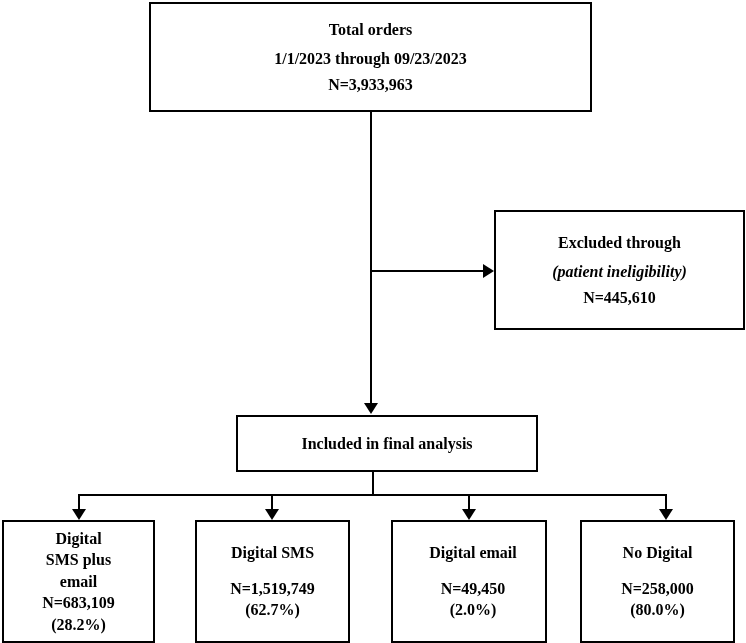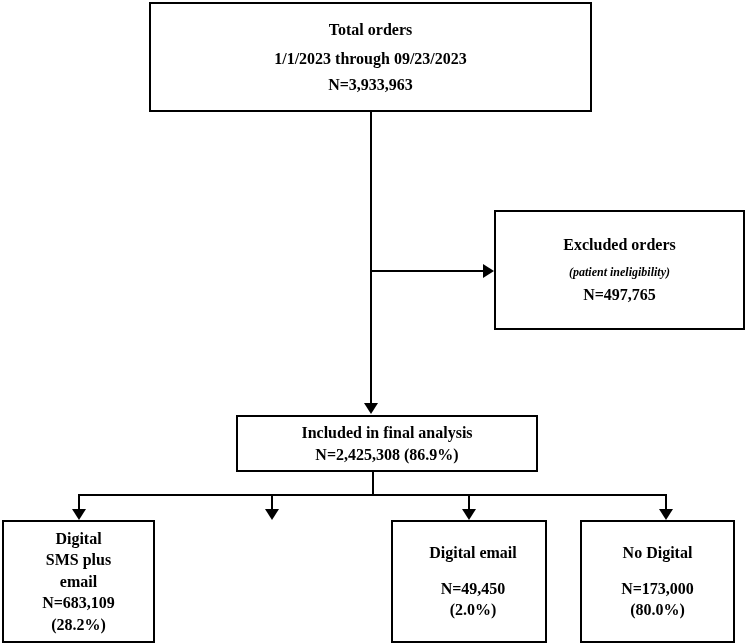--- a/index.html
+++ b/index.html
@@ -34,21 +34,21 @@
   .node .ttl {
     font-weight: bold;
     font-size: 16px;
     white-space: pre-line;
   }
   .node .sub {
     font-size: 16px;
     font-weight: bold;
   }
   .node .ital {
-    font-size: 12px;
+    font-size: 16px;
     font-weight: bold;
     font-style: italic;
   }
   .gap-lg { height: 14px; }
   .gap-sm { height: 8px; }
   .gap-xs { height: 4px; }
 
   
   .vline {
     position: absolute;
@@ -100,30 +100,29 @@
   </div>
 
   <div class="vline" style="left:370px; top:112px; height:300px;"></div>
 
   <div class="hline" style="left:370px; top:270px; width:114px;"></div>
   <div class="arrow-right" style="left:483px; top:264px;"></div>
 
   <div class="arrow-down" style="left:364px; top:403px;"></div>
 
   <div class="node" id="node-excluded">
-    <div class="ttl">Excluded orders</div>
+    <div class="ttl">Excluded through</div>
     <div class="gap-sm"></div>
     <div class="ital">(patient ineligibility)</div>
     <div class="gap-xs"></div>
-    <div class="sub">N=497,765</div>
+    <div class="sub">N=445,610</div>
   </div>
 
   <div class="node" id="node-included">
     <div class="ttl">Included in final analysis</div>
-    <div class="sub">N=2,425,308 (86.9%)</div>
   </div>
 
   <div class="vline" style="left:372px; top:472px; height:24px;"></div>
   <div class="hline" style="left:78px; top:494px; width:589px;"></div>
 
   <div class="vline" style="left:78px; top:494px; height:16px;"></div>
   <div class="arrow-down" style="left:72px; top:509px;"></div>
 
   <div class="vline" style="left:271px; top:494px; height:16px;"></div>
   <div class="arrow-down" style="left:265px; top:509px;"></div>
@@ -135,28 +134,34 @@
   <div class="arrow-down" style="left:659px; top:509px;"></div>
 
   <div class="node" id="node-arm-0">
     <div class="ttl">Digital
 SMS plus
 email</div>
     <div class="sub">N=683,109</div>
     <div class="sub">(28.2%)</div>
   </div>
 
+  <div class="node" id="node-arm-1">
+    <div class="ttl">Digital SMS</div>
+    <div class="gap-lg"></div>
+    <div class="sub">N=1,519,749</div>
+    <div class="sub">(62.7%)</div>
+  </div>
 
   <div class="node" id="node-arm-2">
     <div class="ttl">Digital email</div>
     <div class="gap-lg"></div>
     <div class="sub">N=49,450</div>
     <div class="sub">(2.0%)</div>
   </div>
 
   <div class="node" id="node-arm-3">
     <div class="ttl">No Digital</div>
     <div class="gap-lg"></div>
-    <div class="sub">N=173,000</div>
+    <div class="sub">N=258,000</div>
     <div class="sub">(80.0%)</div>
   </div>
 
 </div>
 
 </body></html>

